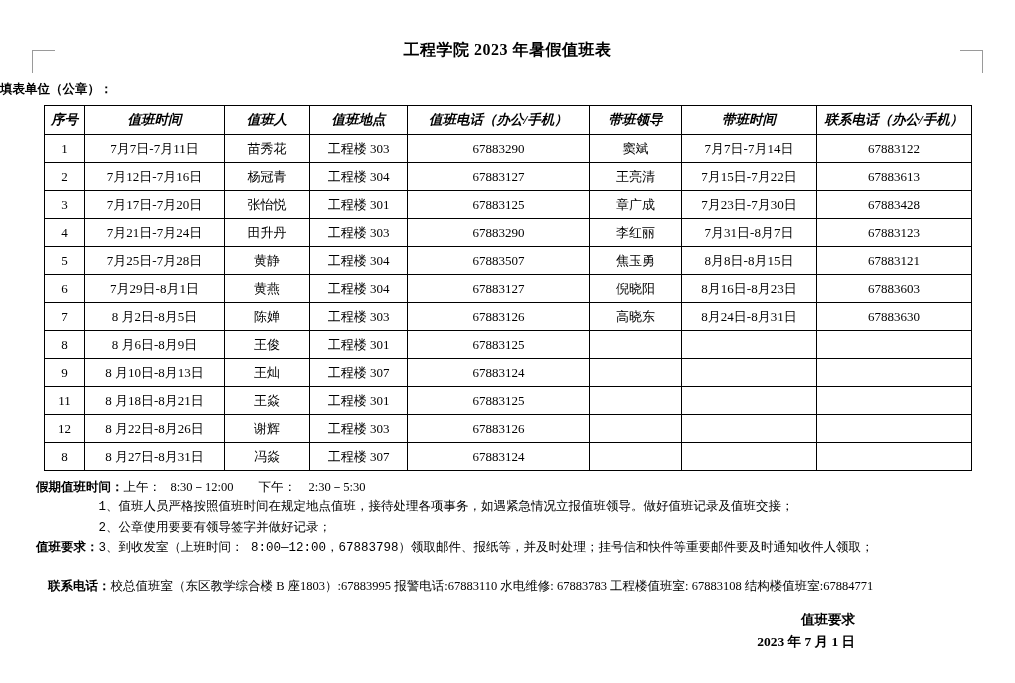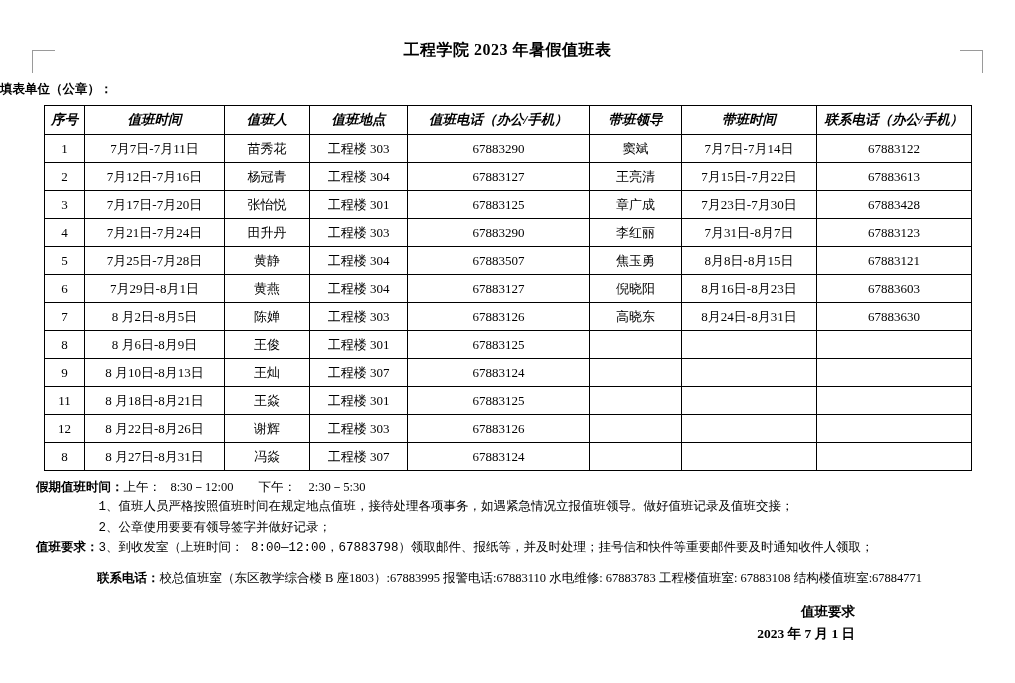--- a/index.html
+++ b/index.html
@@ -101,24 +101,23 @@
     align-items: flex-end;
     font-family: Liberation Mono, monospace;
   }
   .req-list {
     flex: 1;
   }
   .req-list .item {
     white-space: nowrap;
   }
   .contact-line {
-    margin: 12px 44px 0 48px;
+    margin: 20px 44px 0 48px;
     font-size: 12.5px;
     white-space: nowrap;
-    text-align: center;
   }
   .contact-line .lbl { font-weight: bold; }
   .sign {
     margin-top: 14px;
     text-align: right;
     padding-right: 160px;
     font-size: 13.5px;
     font-weight: bold;
     line-height: 1.6;
   }

